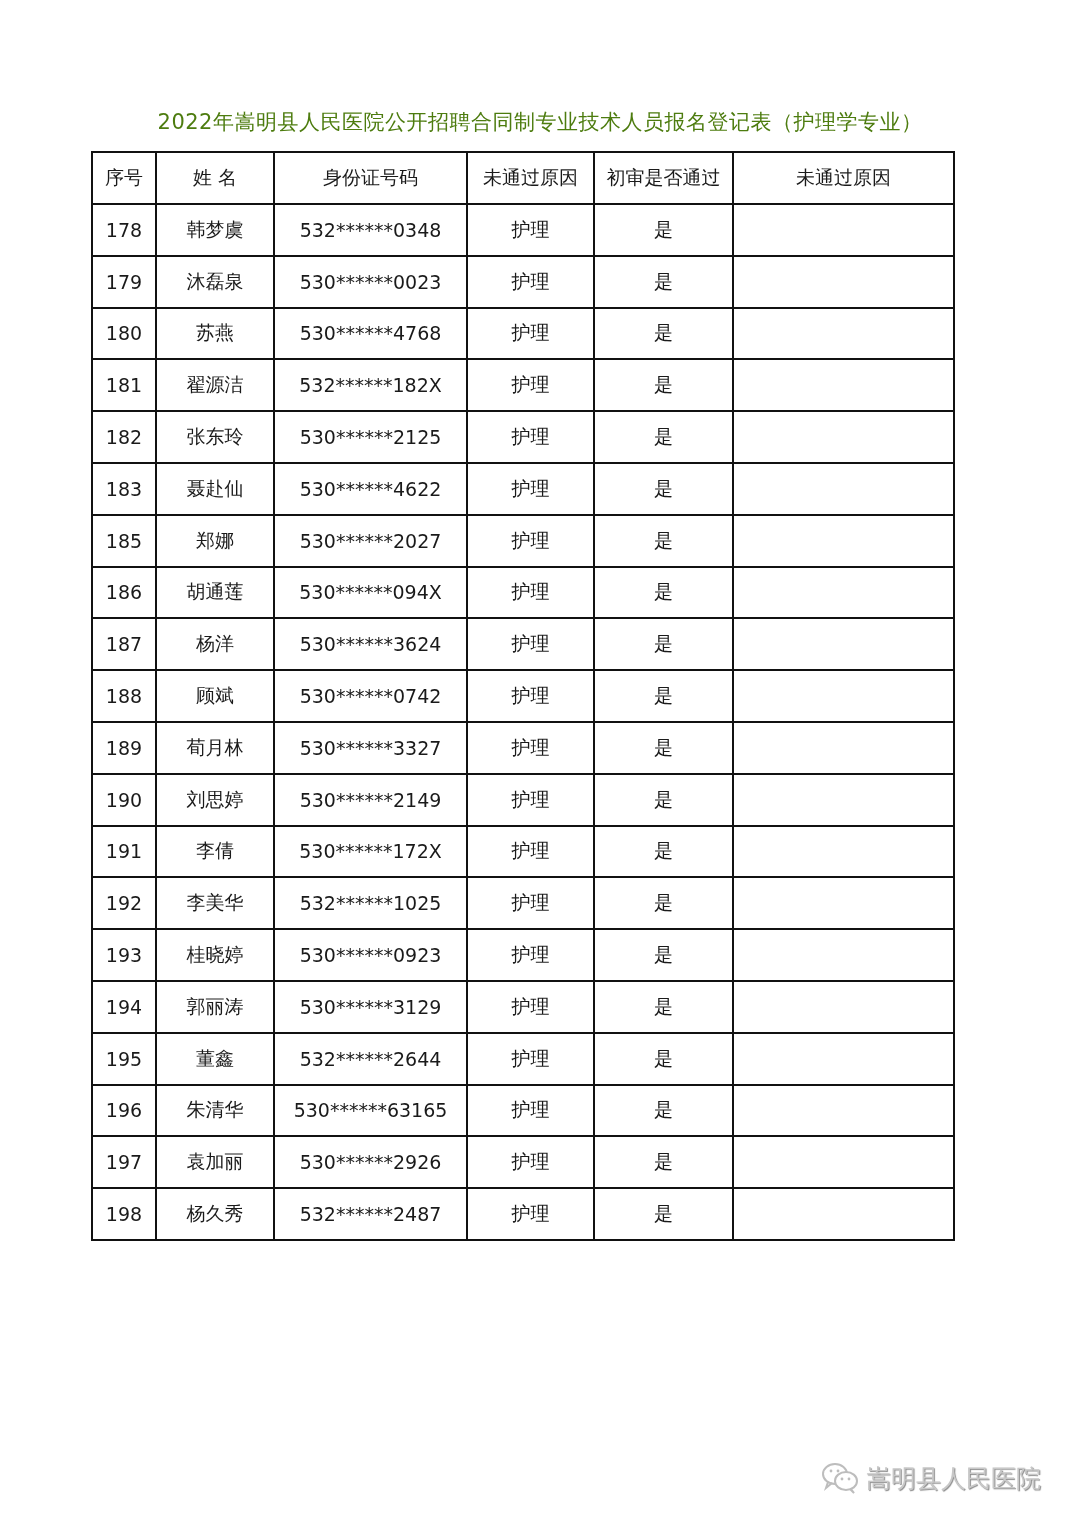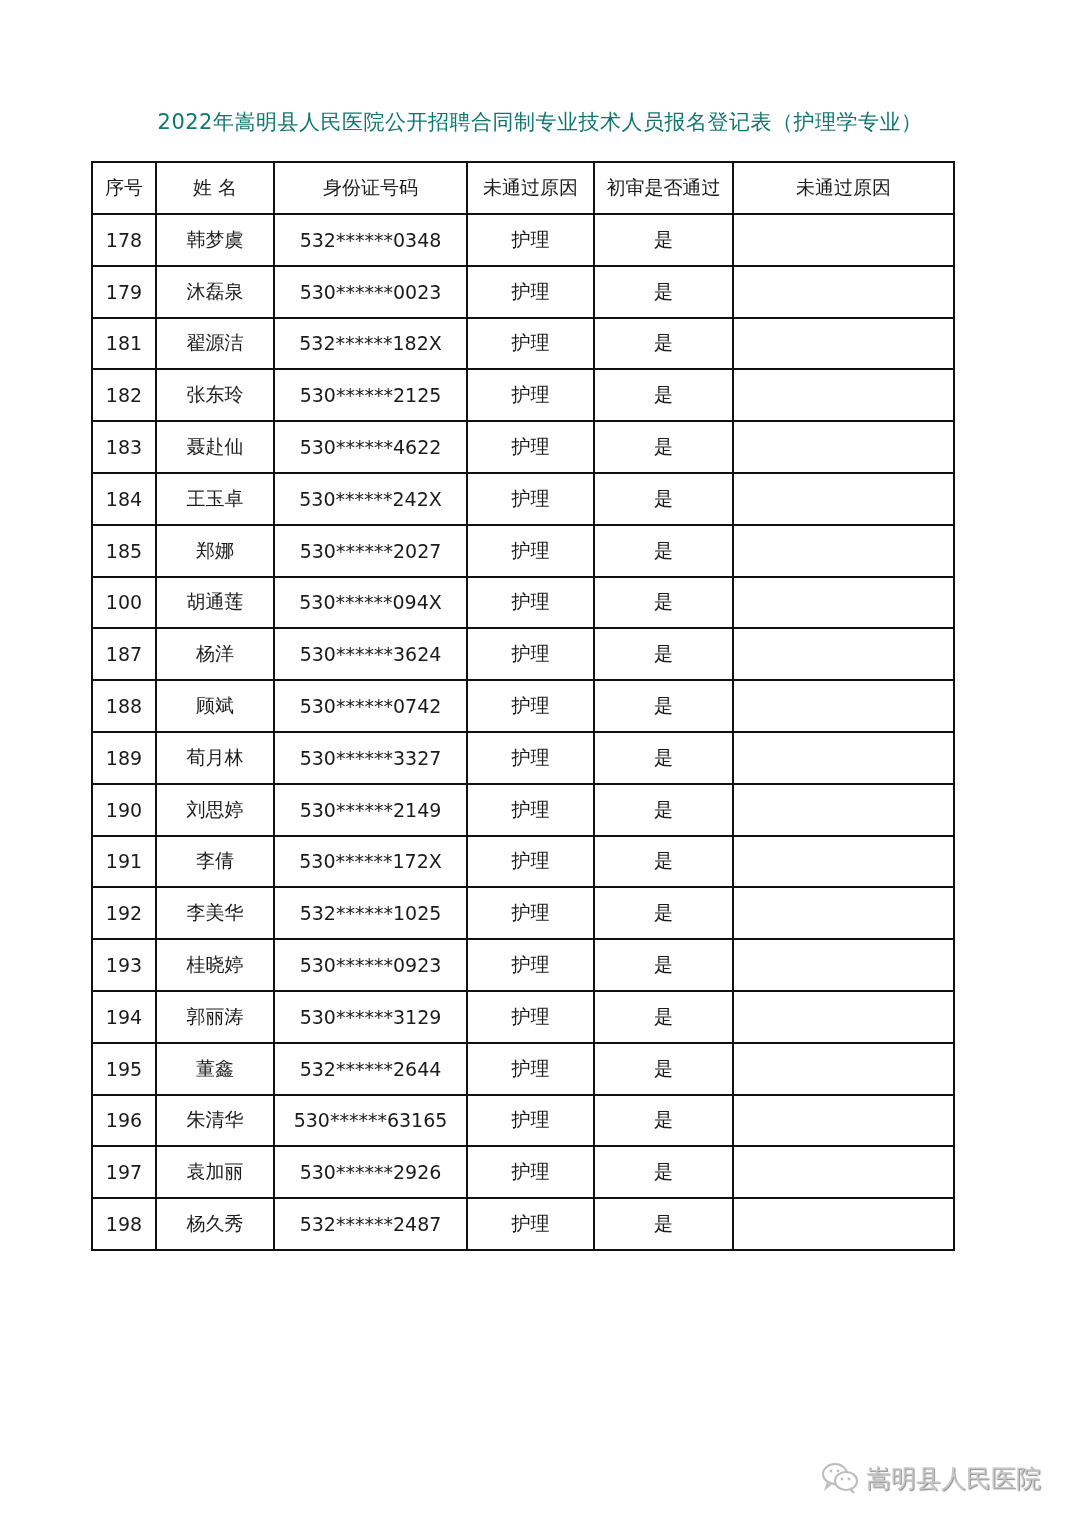--- a/index.html
+++ b/index.html
@@ -2,24 +2,24 @@
 <html><head>
   <meta charset="utf-8">
   <style>
     html, body { margin: 0; padding: 0; background: #ffffff; }
     body {
       width: 1080px; height: 1527px; position: relative; overflow: hidden;
       font-family: "DejaVu Sans", "Liberation Sans", sans-serif; color: #1a1a1a;
     }
     .title {
       position: absolute; left: 0; width: 1080px; top: 108px;
-      text-align: center; font-size: 21px; letter-spacing: 0.5px; color: #0f766e;
+      text-align: center; font-size: 21px; letter-spacing: 0.5px; color: #4d7c0f;
     }
     table.reg {
-      position: absolute; left: 91px; top: 161px;
+      position: absolute; left: 91px; top: 151px;
       border-collapse: collapse; table-layout: fixed;
       width: 864px;
       padding-left: 8px;
     }
     table.reg th, table.reg td {
       border: 2px solid #111; text-align: center; vertical-align: middle;
       font-size: 19px; font-weight: normal; padding: 0; height: 49.8px;
       white-space: nowrap; color: #1a1a1a;
     }
     table.reg th { height: 50px; }
@@ -67,20 +67,28 @@
       </tr>
       <tr>
         <td>179</td>
         <td>沐磊泉</td>
         <td>530******0023</td>
         <td>护理</td>
         <td>是</td>
         <td></td>
       </tr>
       <tr>
+        <td>180</td>
+        <td>苏燕</td>
+        <td>530******4768</td>
+        <td>护理</td>
+        <td>是</td>
+        <td></td>
+      </tr>
+      <tr>
         <td>181</td>
         <td>翟源洁</td>
         <td>532******182X</td>
         <td>护理</td>
         <td>是</td>
         <td></td>
       </tr>
       <tr>
         <td>182</td>
         <td>张东玲</td>
@@ -91,37 +99,29 @@
       </tr>
       <tr>
         <td>183</td>
         <td>聂赴仙</td>
         <td>530******4622</td>
         <td>护理</td>
         <td>是</td>
         <td></td>
       </tr>
       <tr>
-        <td>184</td>
-        <td>王玉卓</td>
-        <td>530******242X</td>
-        <td>护理</td>
-        <td>是</td>
-        <td></td>
-      </tr>
-      <tr>
         <td>185</td>
         <td>郑娜</td>
         <td>530******2027</td>
         <td>护理</td>
         <td>是</td>
         <td></td>
       </tr>
       <tr>
-        <td>100</td>
+        <td>186</td>
         <td>胡通莲</td>
         <td>530******094X</td>
         <td>护理</td>
         <td>是</td>
         <td></td>
       </tr>
       <tr>
         <td>187</td>
         <td>杨洋</td>
         <td>530******3624</td>

